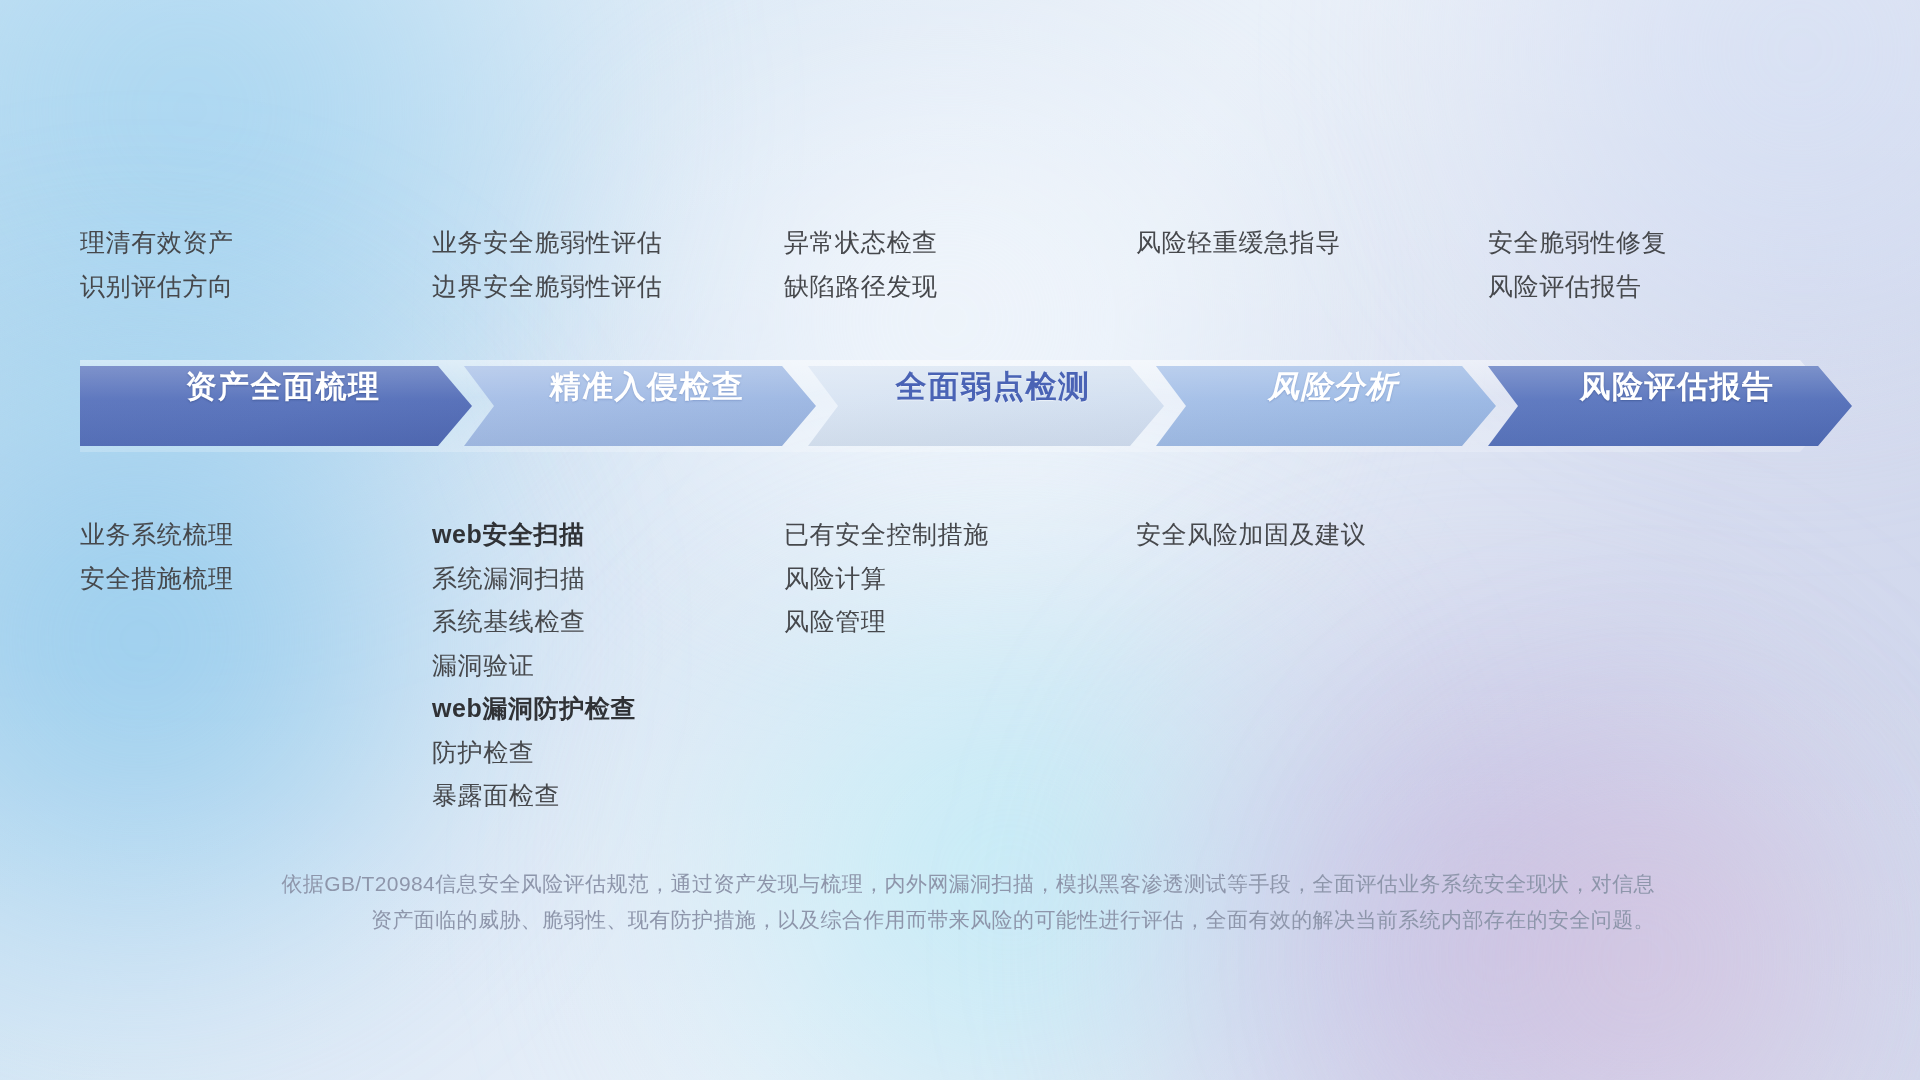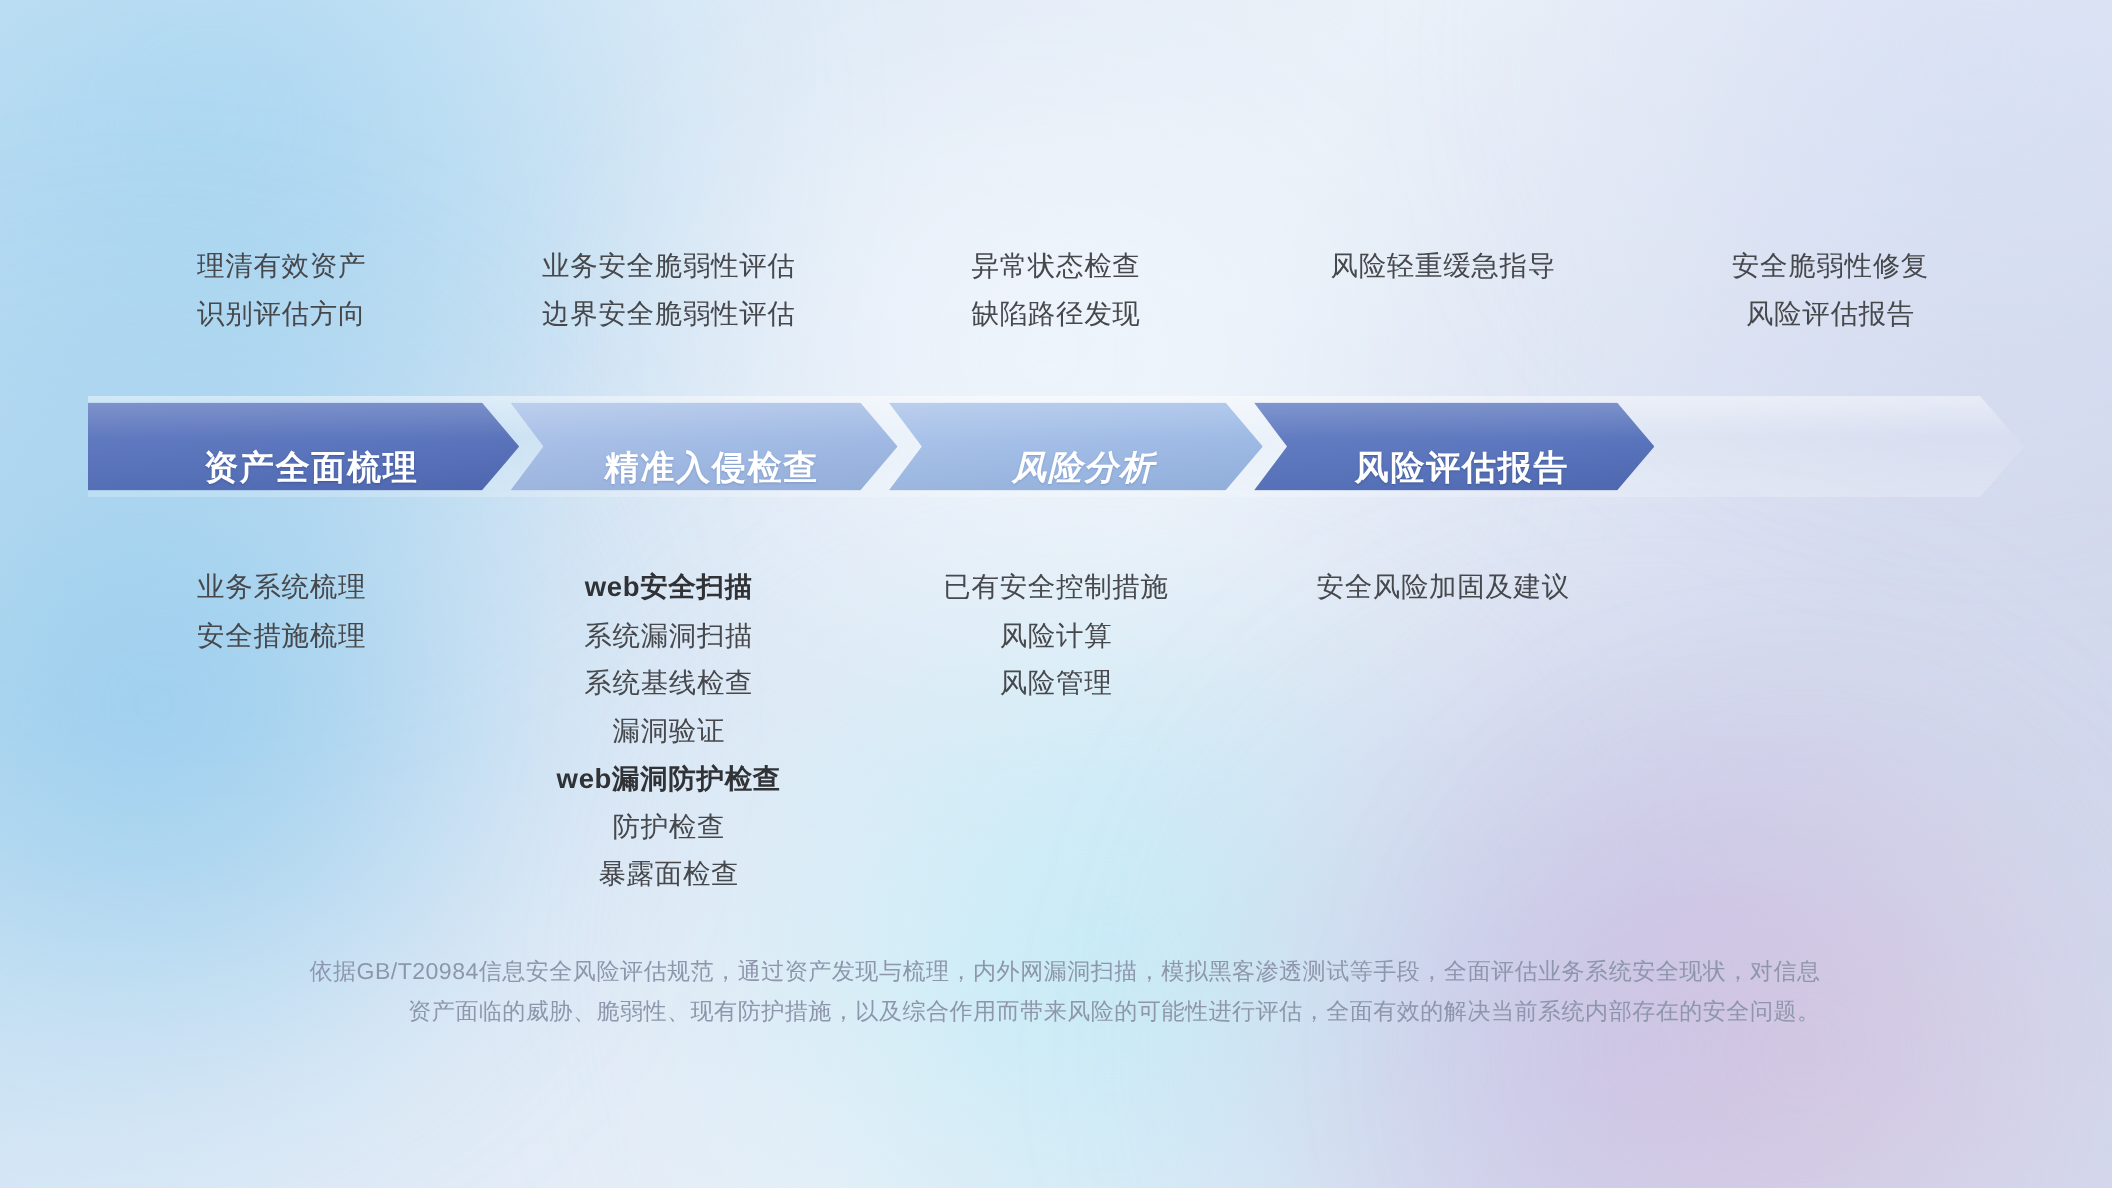--- a/index.html
+++ b/index.html
@@ -94,21 +94,20 @@
     width: 1760px;
     display: flex;
   }
   .notes-row.top { top: 228px; }
   .notes-row.bottom { top: 508px; align-items: flex-start; margin-top: 12px; }
 
   .note-col {
     width: 352px;
     display: flex;
     flex-direction: column;
-    align-items: center;
     gap: 14px;
   }
   .note-line {
     font-size: 25px;
     color: #46484c;
     letter-spacing: 0.6px;
     white-space: nowrap;
     line-height: 1.18;
   }
   .note-line.bold-lead { font-weight: 700; color: #303236; }
@@ -120,21 +119,21 @@
     top: 366px;
     width: 1760px;
     height: 80px;
     display: flex;
   }
   .chev {
     position: relative;
     height: 80px;
     flex: 0 0 auto;
     display: flex;
-    align-items: flex-end;
+    align-items: flex-start;
     justify-content: center;
   }
   .chev .shape {
     position: absolute;
     inset: 0;
     clip-path: polygon(0 0, calc(100% - 34px) 0, 100% 50%, calc(100% - 34px) 100%, 0 100%);
   }
   .chev.first .shape {
     clip-path: polygon(0 0, calc(100% - 34px) 0, 100% 50%, calc(100% - 34px) 100%, 0 100%);
   }
@@ -250,20 +249,24 @@
       <div class="chev c1 first" style="width:392px;">
         <div class="shape"></div>
         <div class="label">资产全面梳理</div>
       </div>
 
       <div class="chev c2 notch" style="width:352px; margin-left:-8px;">
         <div class="shape"></div>
         <div class="label">精准入侵检查</div>
       </div>
 
+      <div class="chev c3 notch" style="width:356px; margin-left:-8px;">
+        <div class="shape"></div>
+        <div class="label">全面弱点检测</div>
+      </div>
 
       <div class="chev c4 notch" style="width:340px; margin-left:-8px;">
         <div class="shape"></div>
         <div class="label">风险分析</div>
       </div>
 
       <div class="chev c5 notch" style="width:364px; margin-left:-8px;">
         <div class="shape"></div>
         <div class="label">风险评估报告</div>
       </div>

